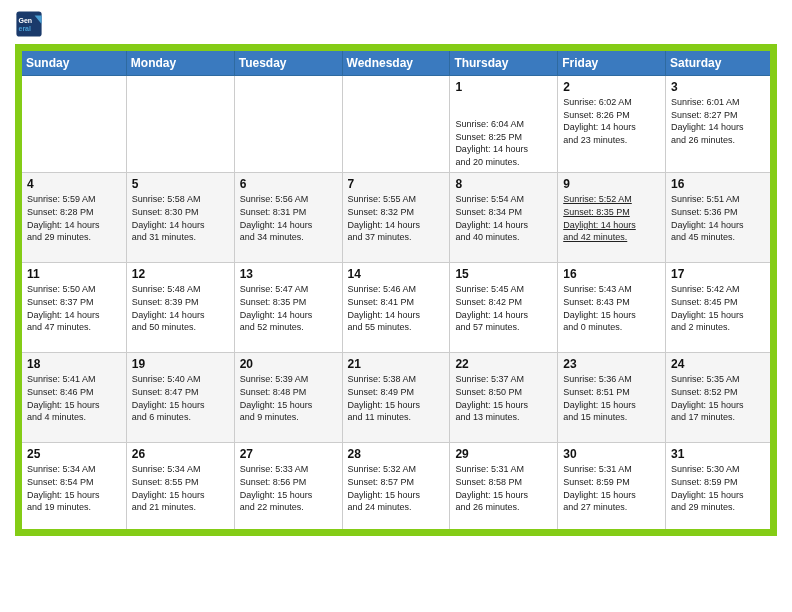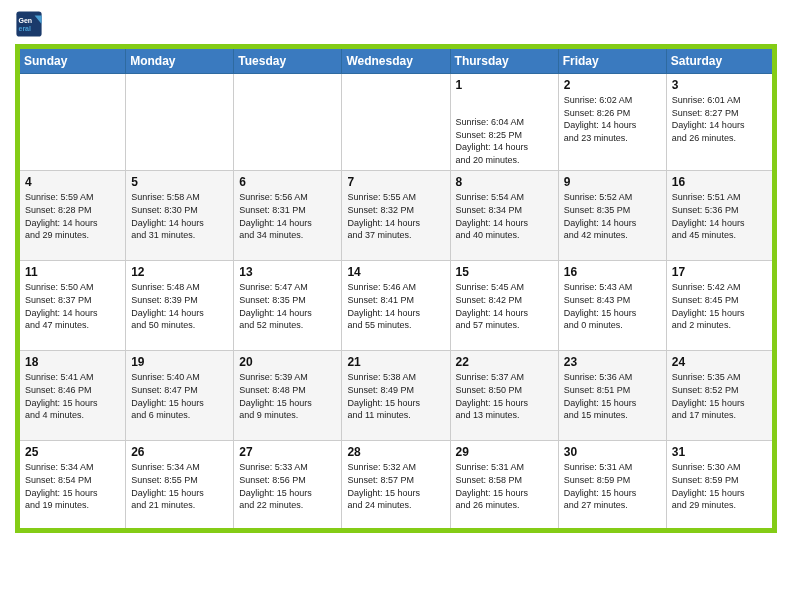--- a/index.html
+++ b/index.html
@@ -39,21 +39,21 @@
       color: #1a1a1a;
       line-height: 1.1;
     }
     .title-location {
       font-size: 14px;
       color: #333;
     }
     .calendar-table {
       width: 100%;
       border-collapse: collapse;
-      border: 5px solid #84cc16;
+      border: 7px solid #84cc16;
     }
     .calendar-table th {
       background: #3a7abf;
       color: #fff;
       font-size: 12px;
       font-weight: bold;
       padding: 5px 4px;
       text-align: left;
       border: 1px solid #2e6aa0;
     }
@@ -186,21 +186,21 @@
           </td>
           <td>
             <div class="day-num">8</div>
             <div class="day-info" style="white-space: pre-line;">Sunrise: 5:54 AM
 Sunset: 8:34 PM
 Daylight: 14 hours
 and 40 minutes.</div>
           </td>
           <td>
             <div class="day-num">9</div>
-            <div class="day-info" style="white-space: pre-line;">Sunrise: 5:52 AM
+            <div class="day-info" style="white-space: pre-line; text-decoration: underline;">Sunrise: 5:52 AM
 Sunset: 8:35 PM
 Daylight: 14 hours
 and 42 minutes.</div>
           </td>
           <td>
             <div class="day-num">16</div>
             <div class="day-info" style="white-space: pre-line;">Sunrise: 5:51 AM
 Sunset: 5:36 PM
 Daylight: 14 hours
 and 45 minutes.</div>

